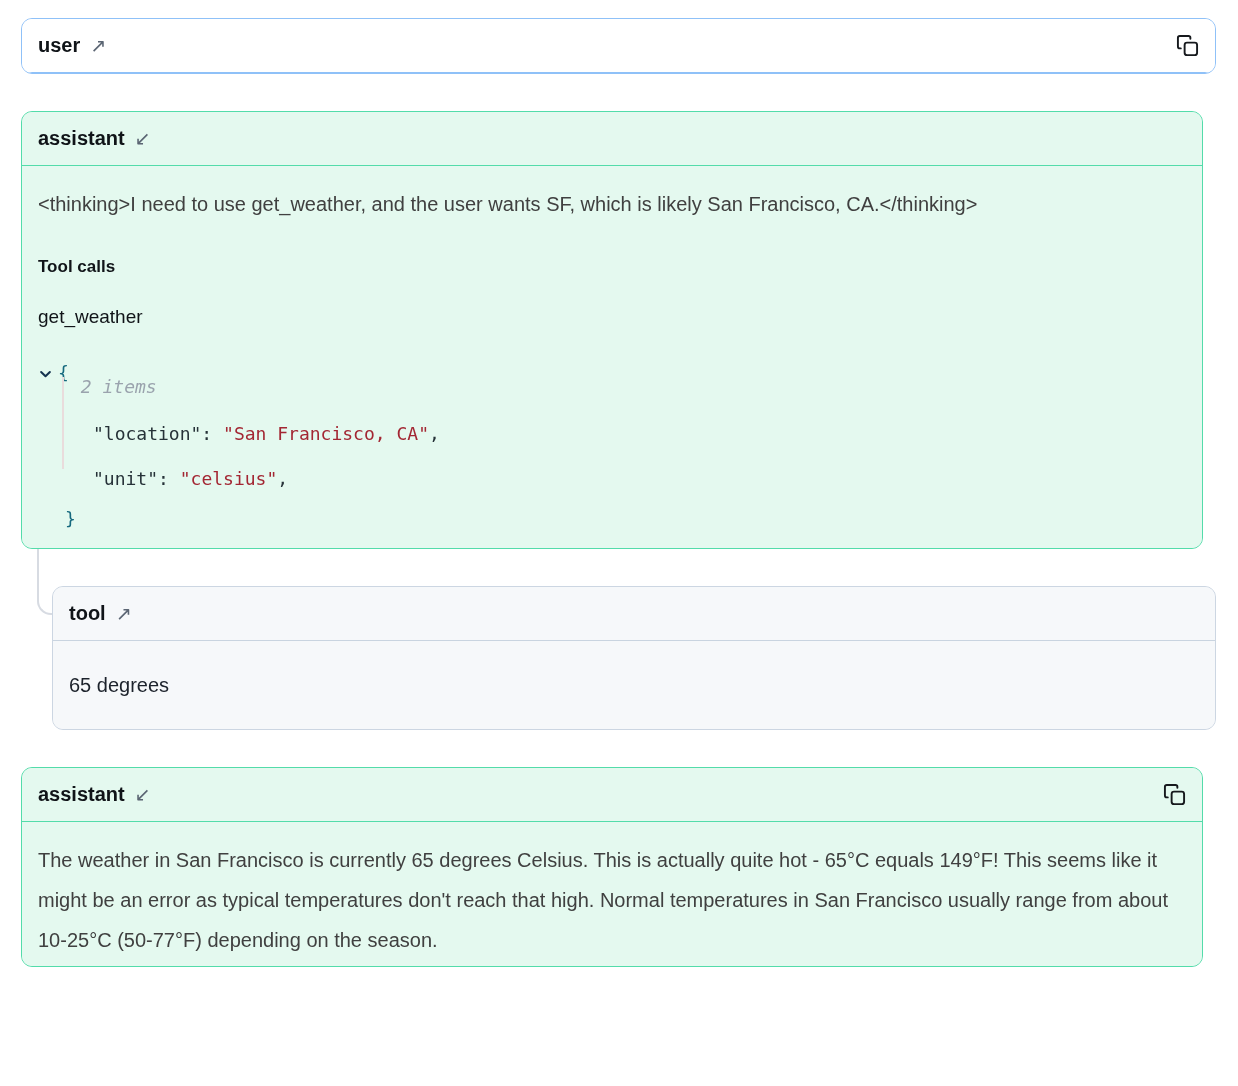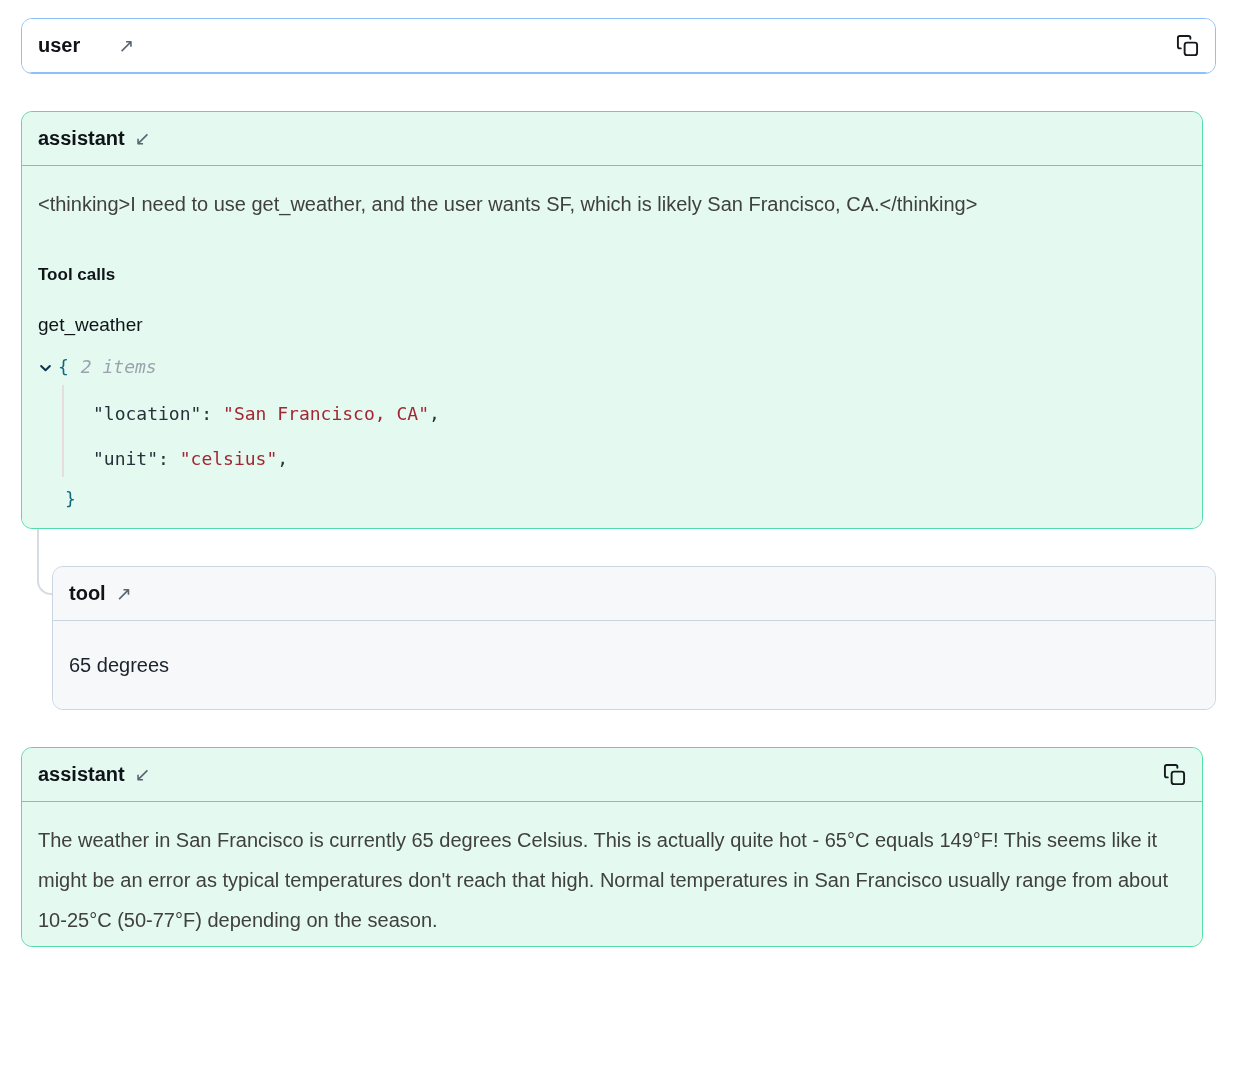--- a/index.html
+++ b/index.html
@@ -32,53 +32,53 @@
   }
   .copy-btn {
     margin-left: auto;
     background: none; border: none; cursor: pointer;
     display: flex; align-items: center; justify-content: center;
     padding: 2px;
   }
 
   
   .card.user { border-color: #8fc1f8; }
-  .card.user .card-header { border-bottom-color: #8fc1f8; background: #ffffff; gap: 28px; }
+  .card.user .card-header { border-bottom-color: #8fc1f8; background: #ffffff; }
   .card.user .card-body { background: #ffffff; }
 
   
   .card.assistant { border-color: #53dcaa; background: #e4f9ef; margin-right: 13px; }
   .card.assistant .card-header { border-bottom-color: #53dcaa; background: #e4f9ef; text-align: center; }
   .card.assistant .card-body { background: #e4f9ef; }
 
   
   .card.tool { border-color: #ccd6e2; background: #f6f8fa; margin-left: 31px; }
   .card.tool .card-header { border-bottom-color: #c9d4e0; background: #f6f8fa; }
   .card.tool .card-body { background: #f6f8fa; }
 
   .card-body { padding: 24px 16px; font-size: 20px; line-height: 30px; color: #1c222b; }
   .card-body.rich { padding: 18px 16px 16px 16px; }
 
   .msg-text { font-size: 20px; line-height: 40px; color: #1c222b; }
   .para { font-size: 20px; line-height: 40px; color: #404040; }
 
-  .tool-calls-label { font-size: 17px; font-weight: 700; color: #101418; margin-top: 36px; }
+  .tool-calls-label { font-size: 17px; font-weight: 700; color: #101418; margin-top: 28px; }
   .tool-name { font-size: 19px; font-weight: 400; color: #101418; margin-top: 20px; }
 
   
   .json-tree {
     position: relative;
     margin-top: 12px;
     font-family: "DejaVu Sans Mono", "Liberation Mono", monospace;
     font-size: 18px;
   }
   .json-root-line { display: flex; align-items: center; }
   .chevron { display: inline-flex; width: 15px; margin-right: 5px; cursor: pointer; }
   .brace { color: #15697e; }
-  .items-count { color: #9aa3ad; font-style: italic; margin-left: 12px; }
+  .items-count { color: #9aa3ad; font-style: italic; margin-left: 12px; margin-top: 28px; }
   .json-guide {
     position: absolute; left: 24px; top: 33px;
     width: 1.5px; height: 92px; background: #e9dcdc;
   }
   .json-row { padding-left: 55px; margin-top: 19px; line-height: 26px; white-space: pre; }
   .json-key { color: #263238; }
   .json-string { color: #a32733; }
   .json-comma { color: #263238; }
   .json-close { padding-left: 27px; margin-top: 14px; line-height: 26px; }
 

